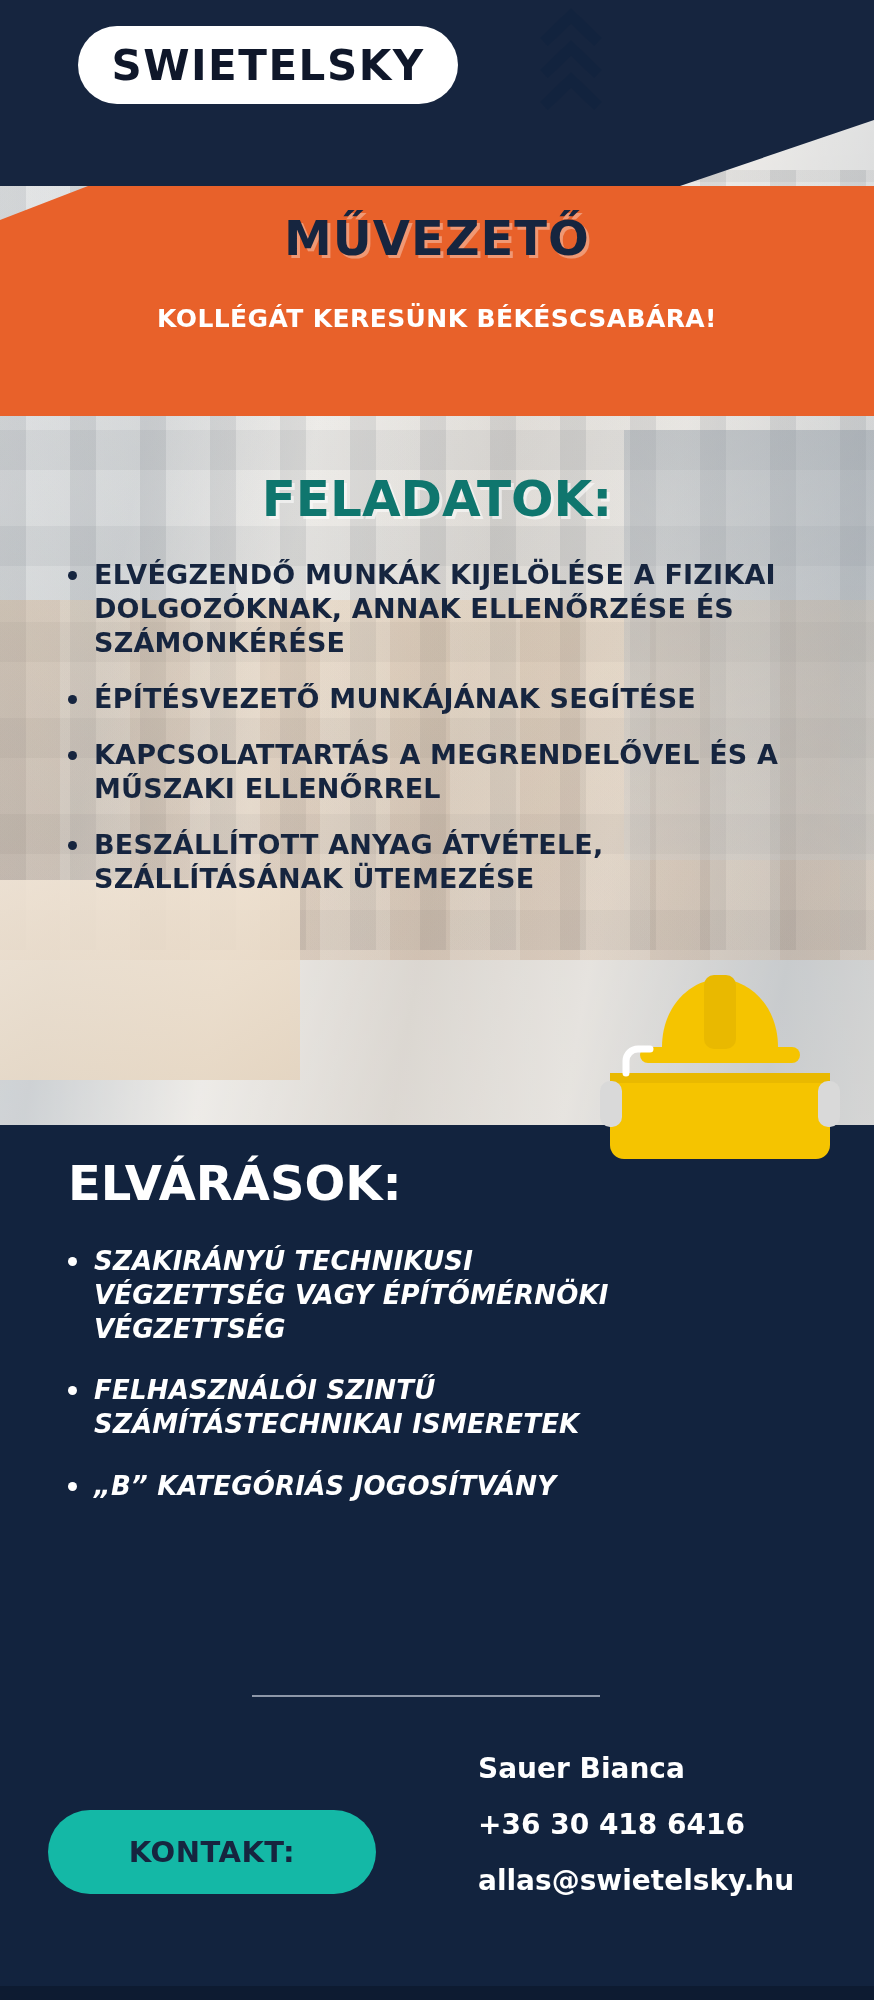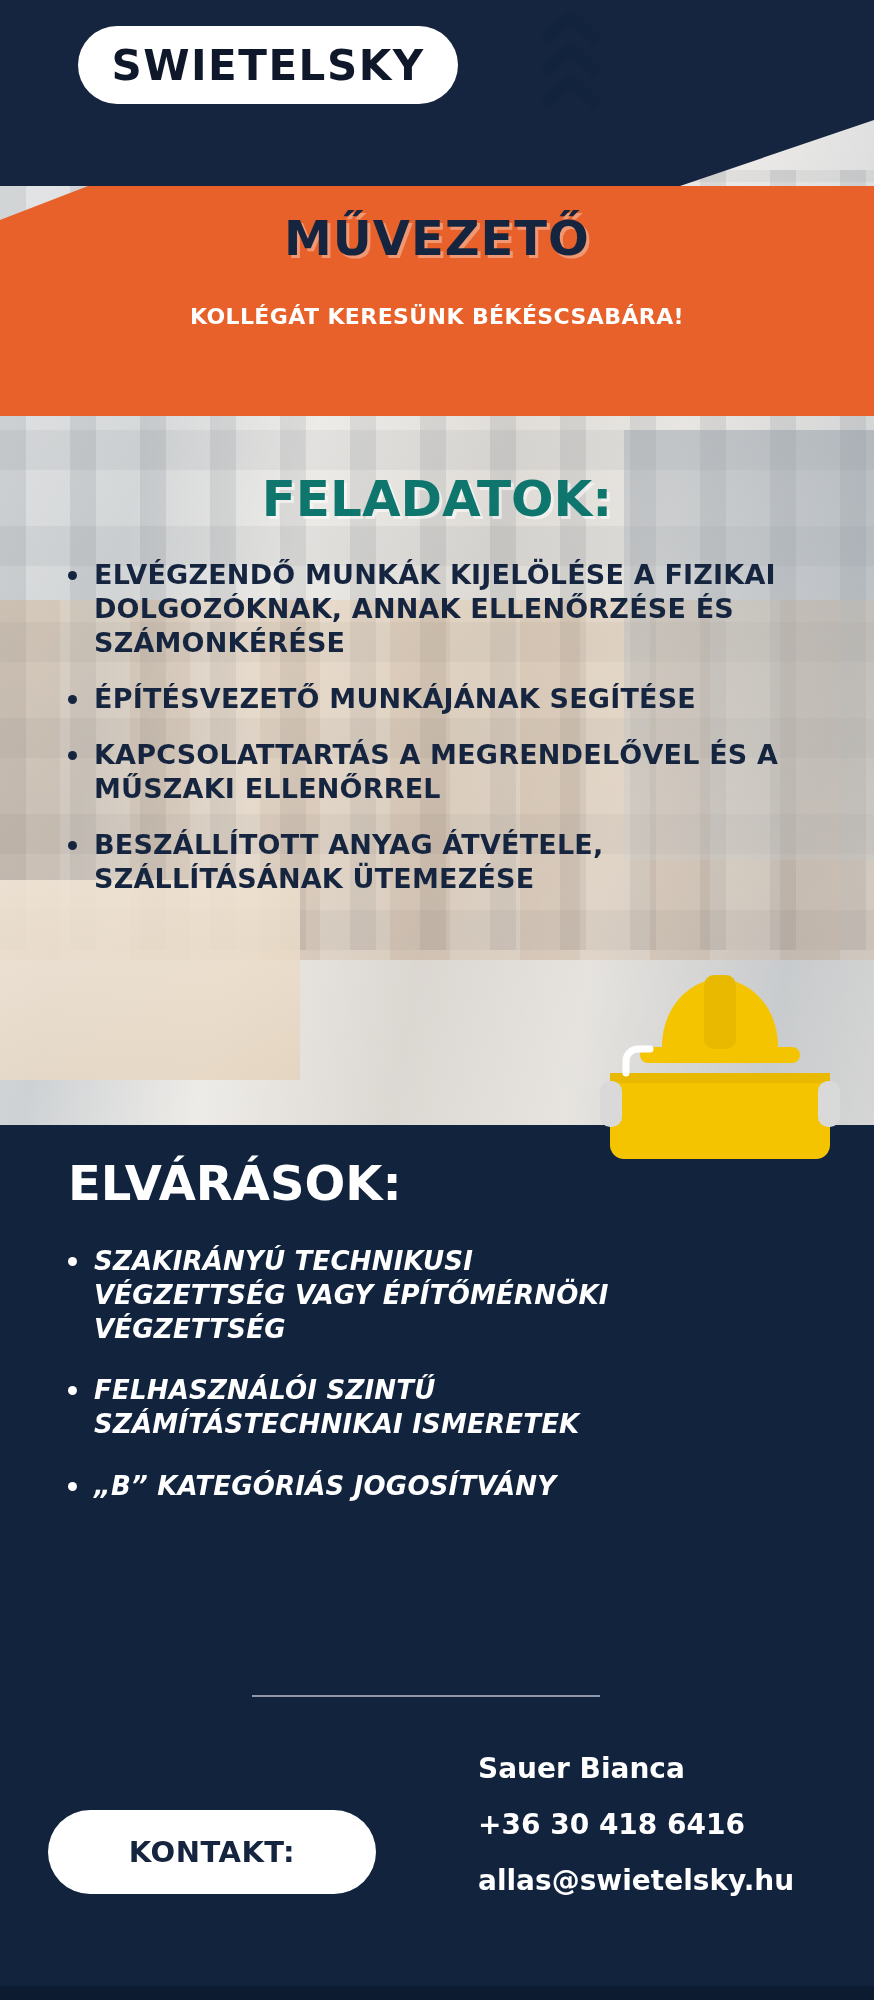--- a/index.html
+++ b/index.html
@@ -109,21 +109,21 @@
     font-size: 48px;
     letter-spacing: 1px;
     color: #16253f;
     text-shadow: 3px 3px 0 rgba(255,255,255,0.35);
   }
   .job-sub {
     position: absolute;
     left: 0; right: 0; top: 118px;
     font-family: "DejaVu Sans", sans-serif;
     font-weight: 700;
-    font-size: 22px;
+    font-size: 25px;
     letter-spacing: .4px;
     color: #ffffff;
   }
 
   
   .tasks {
     position: absolute;
     left: 0; top: 470px;
     width: 874px;
     z-index: 5;
@@ -215,21 +215,21 @@
     width: 348px; height: 2px;
     background: #8d97a8;
     z-index: 6;
   }
 
   
   .kontakt-btn {
     position: absolute;
     left: 48px; top: 1810px;
     width: 328px; height: 84px;
-    background: #ffffff;
+    background: #14b8a6;
     border: none;
     border-radius: 42px;
     color: #16253f;
     font-family: "DejaVu Sans", sans-serif;
     font-weight: 700;
     font-size: 29px;
     letter-spacing: .5px;
     cursor: pointer;
     z-index: 7;
   }

